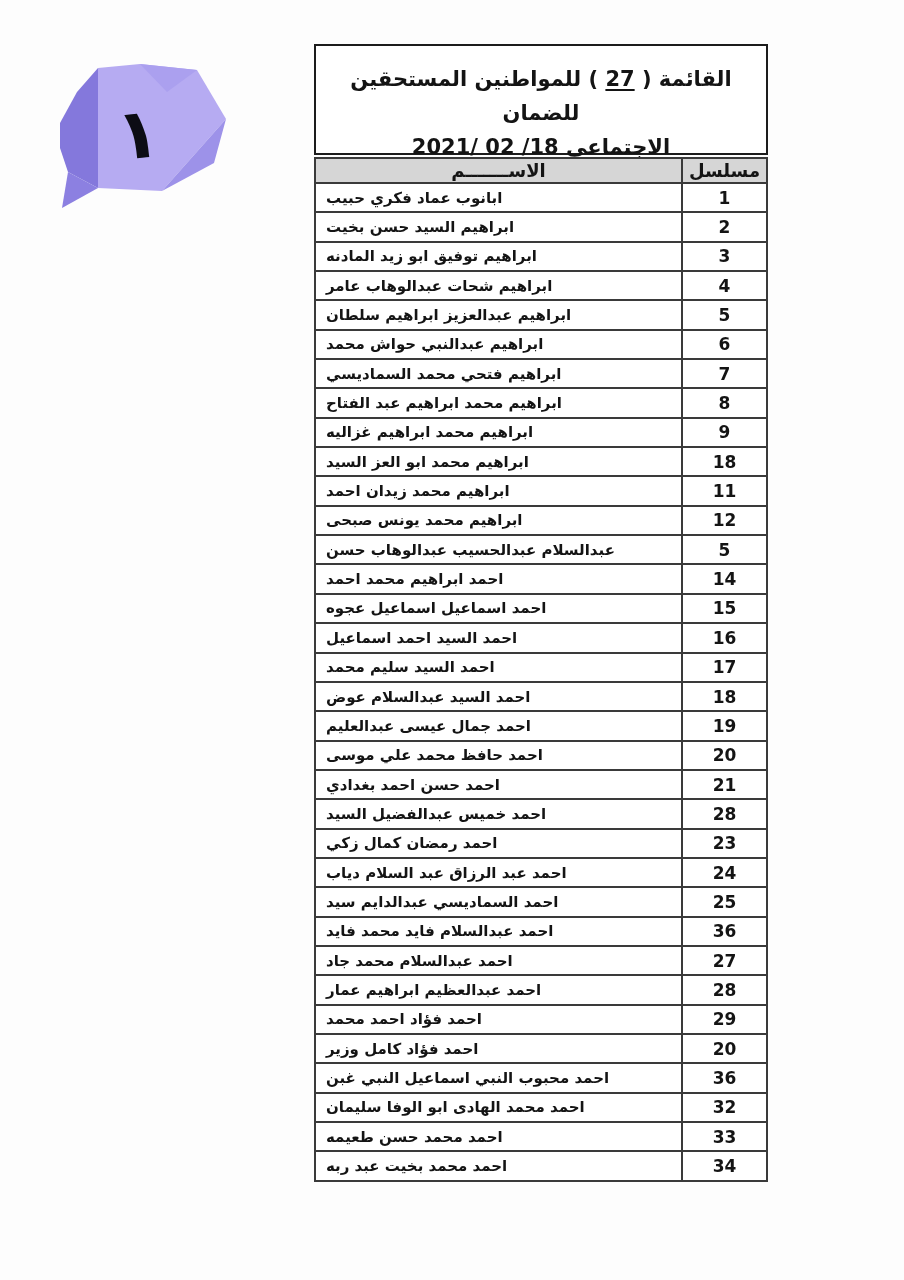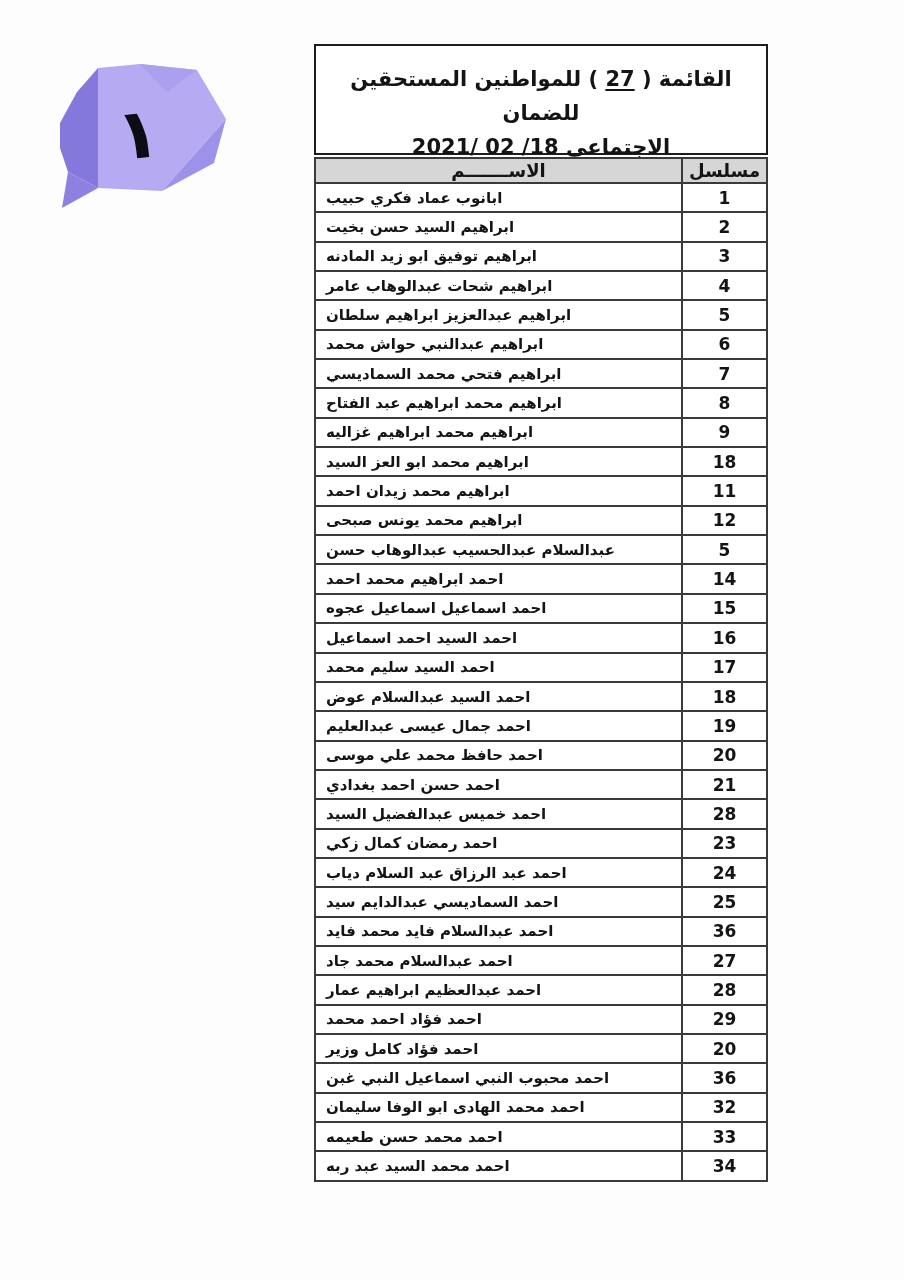--- a/index.html
+++ b/index.html
@@ -286,18 +286,18 @@
           <td class="name-cell">احمد محمد الهادى ابو الوفا سليمان</td>
         </tr>
 
         <tr>
           <td class="serial-cell">33</td>
           <td class="name-cell">احمد محمد حسن طعيمه</td>
         </tr>
 
         <tr>
           <td class="serial-cell">34</td>
-          <td class="name-cell">احمد محمد السيد عبد ربه</td>
+          <td class="name-cell">احمد محمد بخيت عبد ربه</td>
         </tr>
       </tbody>
   </table>
 
 </div>
 
 </body></html>

